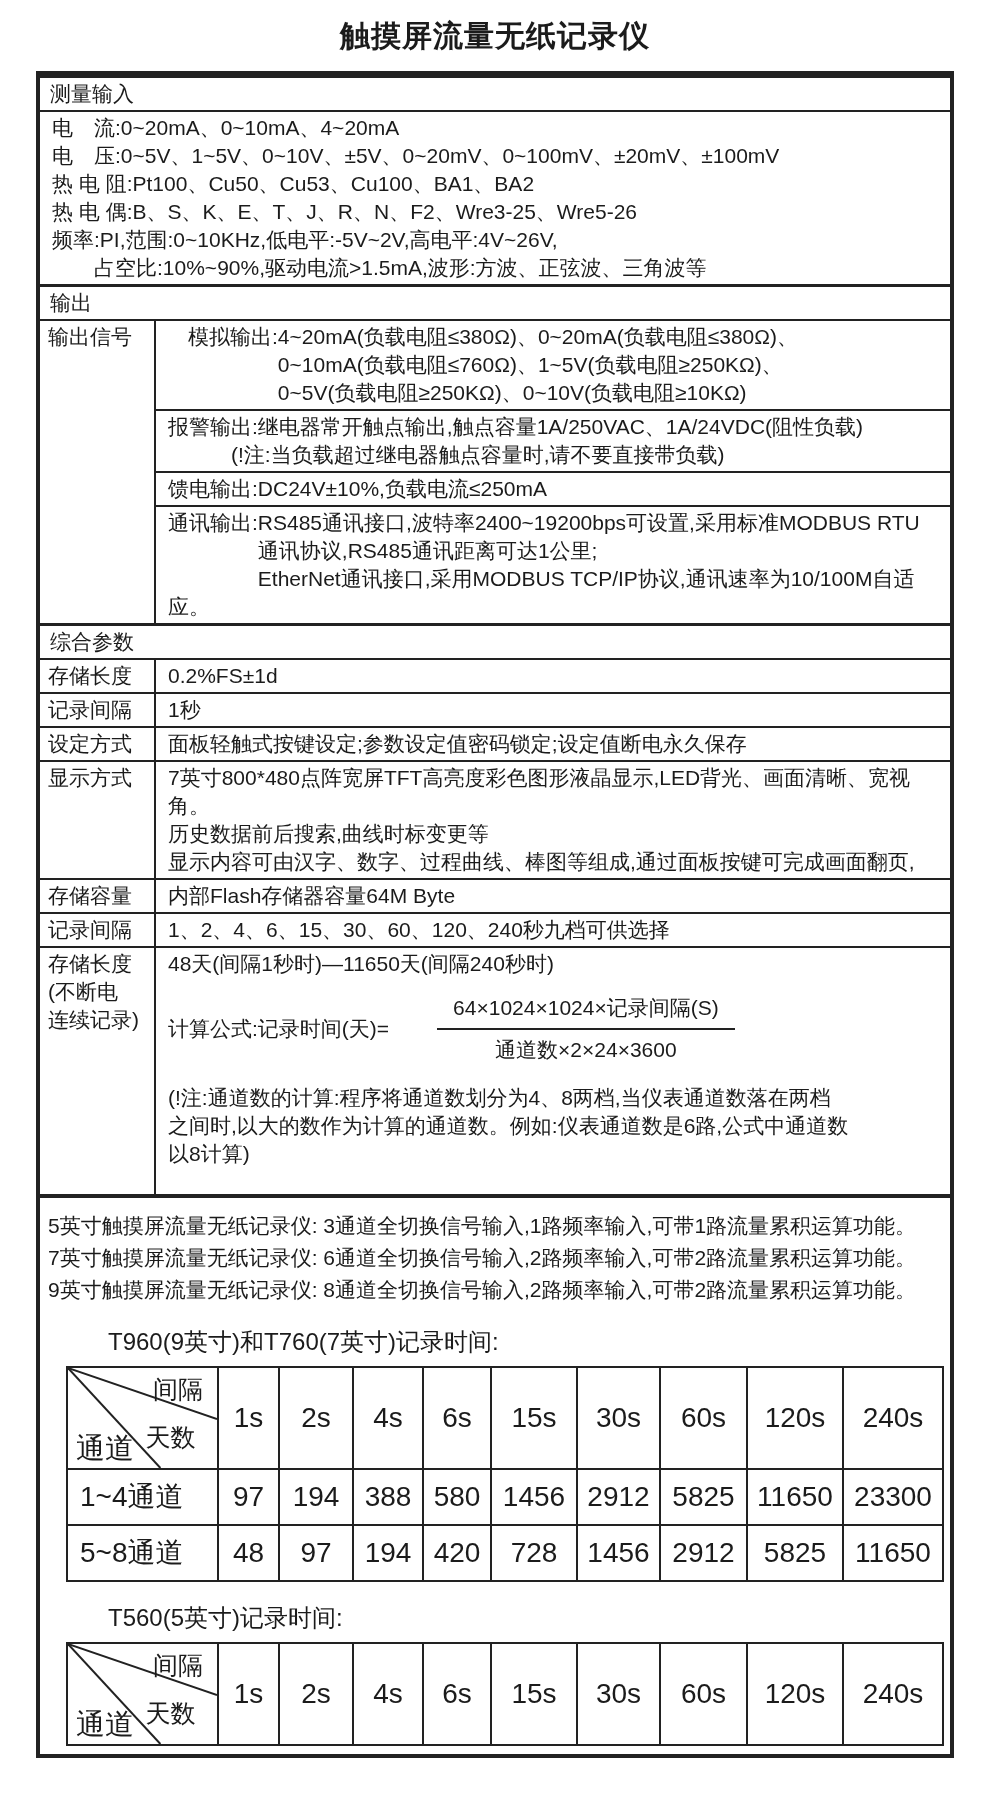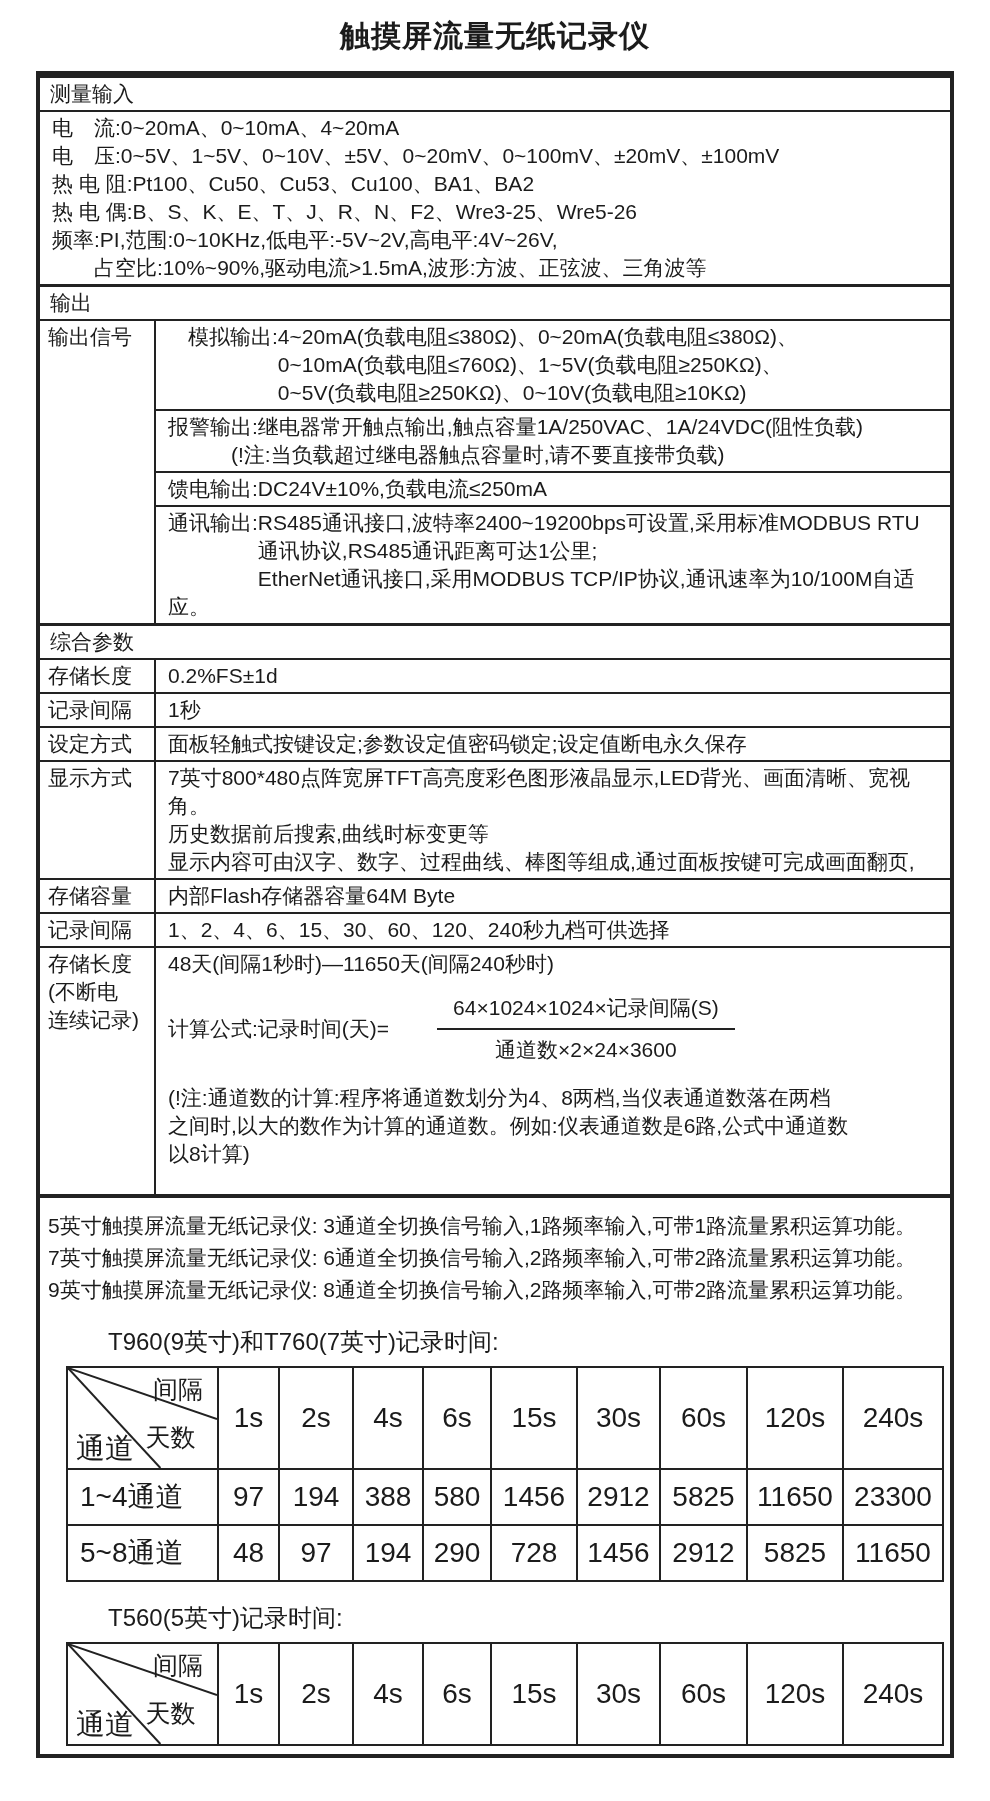--- a/index.html
+++ b/index.html
@@ -226,21 +226,21 @@
         <td>2912</td>
         <td>5825</td>
         <td>11650</td>
         <td>23300</td>
       </tr>
       <tr class="drow">
         <td class="lab">5~8通道</td>
         <td>48</td>
         <td>97</td>
         <td>194</td>
-        <td>290</td>
+        <td>420</td>
         <td>728</td>
         <td>1456</td>
         <td>2912</td>
         <td>5825</td>
         <td>11650</td>
       </tr>
     </tbody>
       </table>
 
     <div class="tbl-title">T560(5英寸)记录时间:</div>

